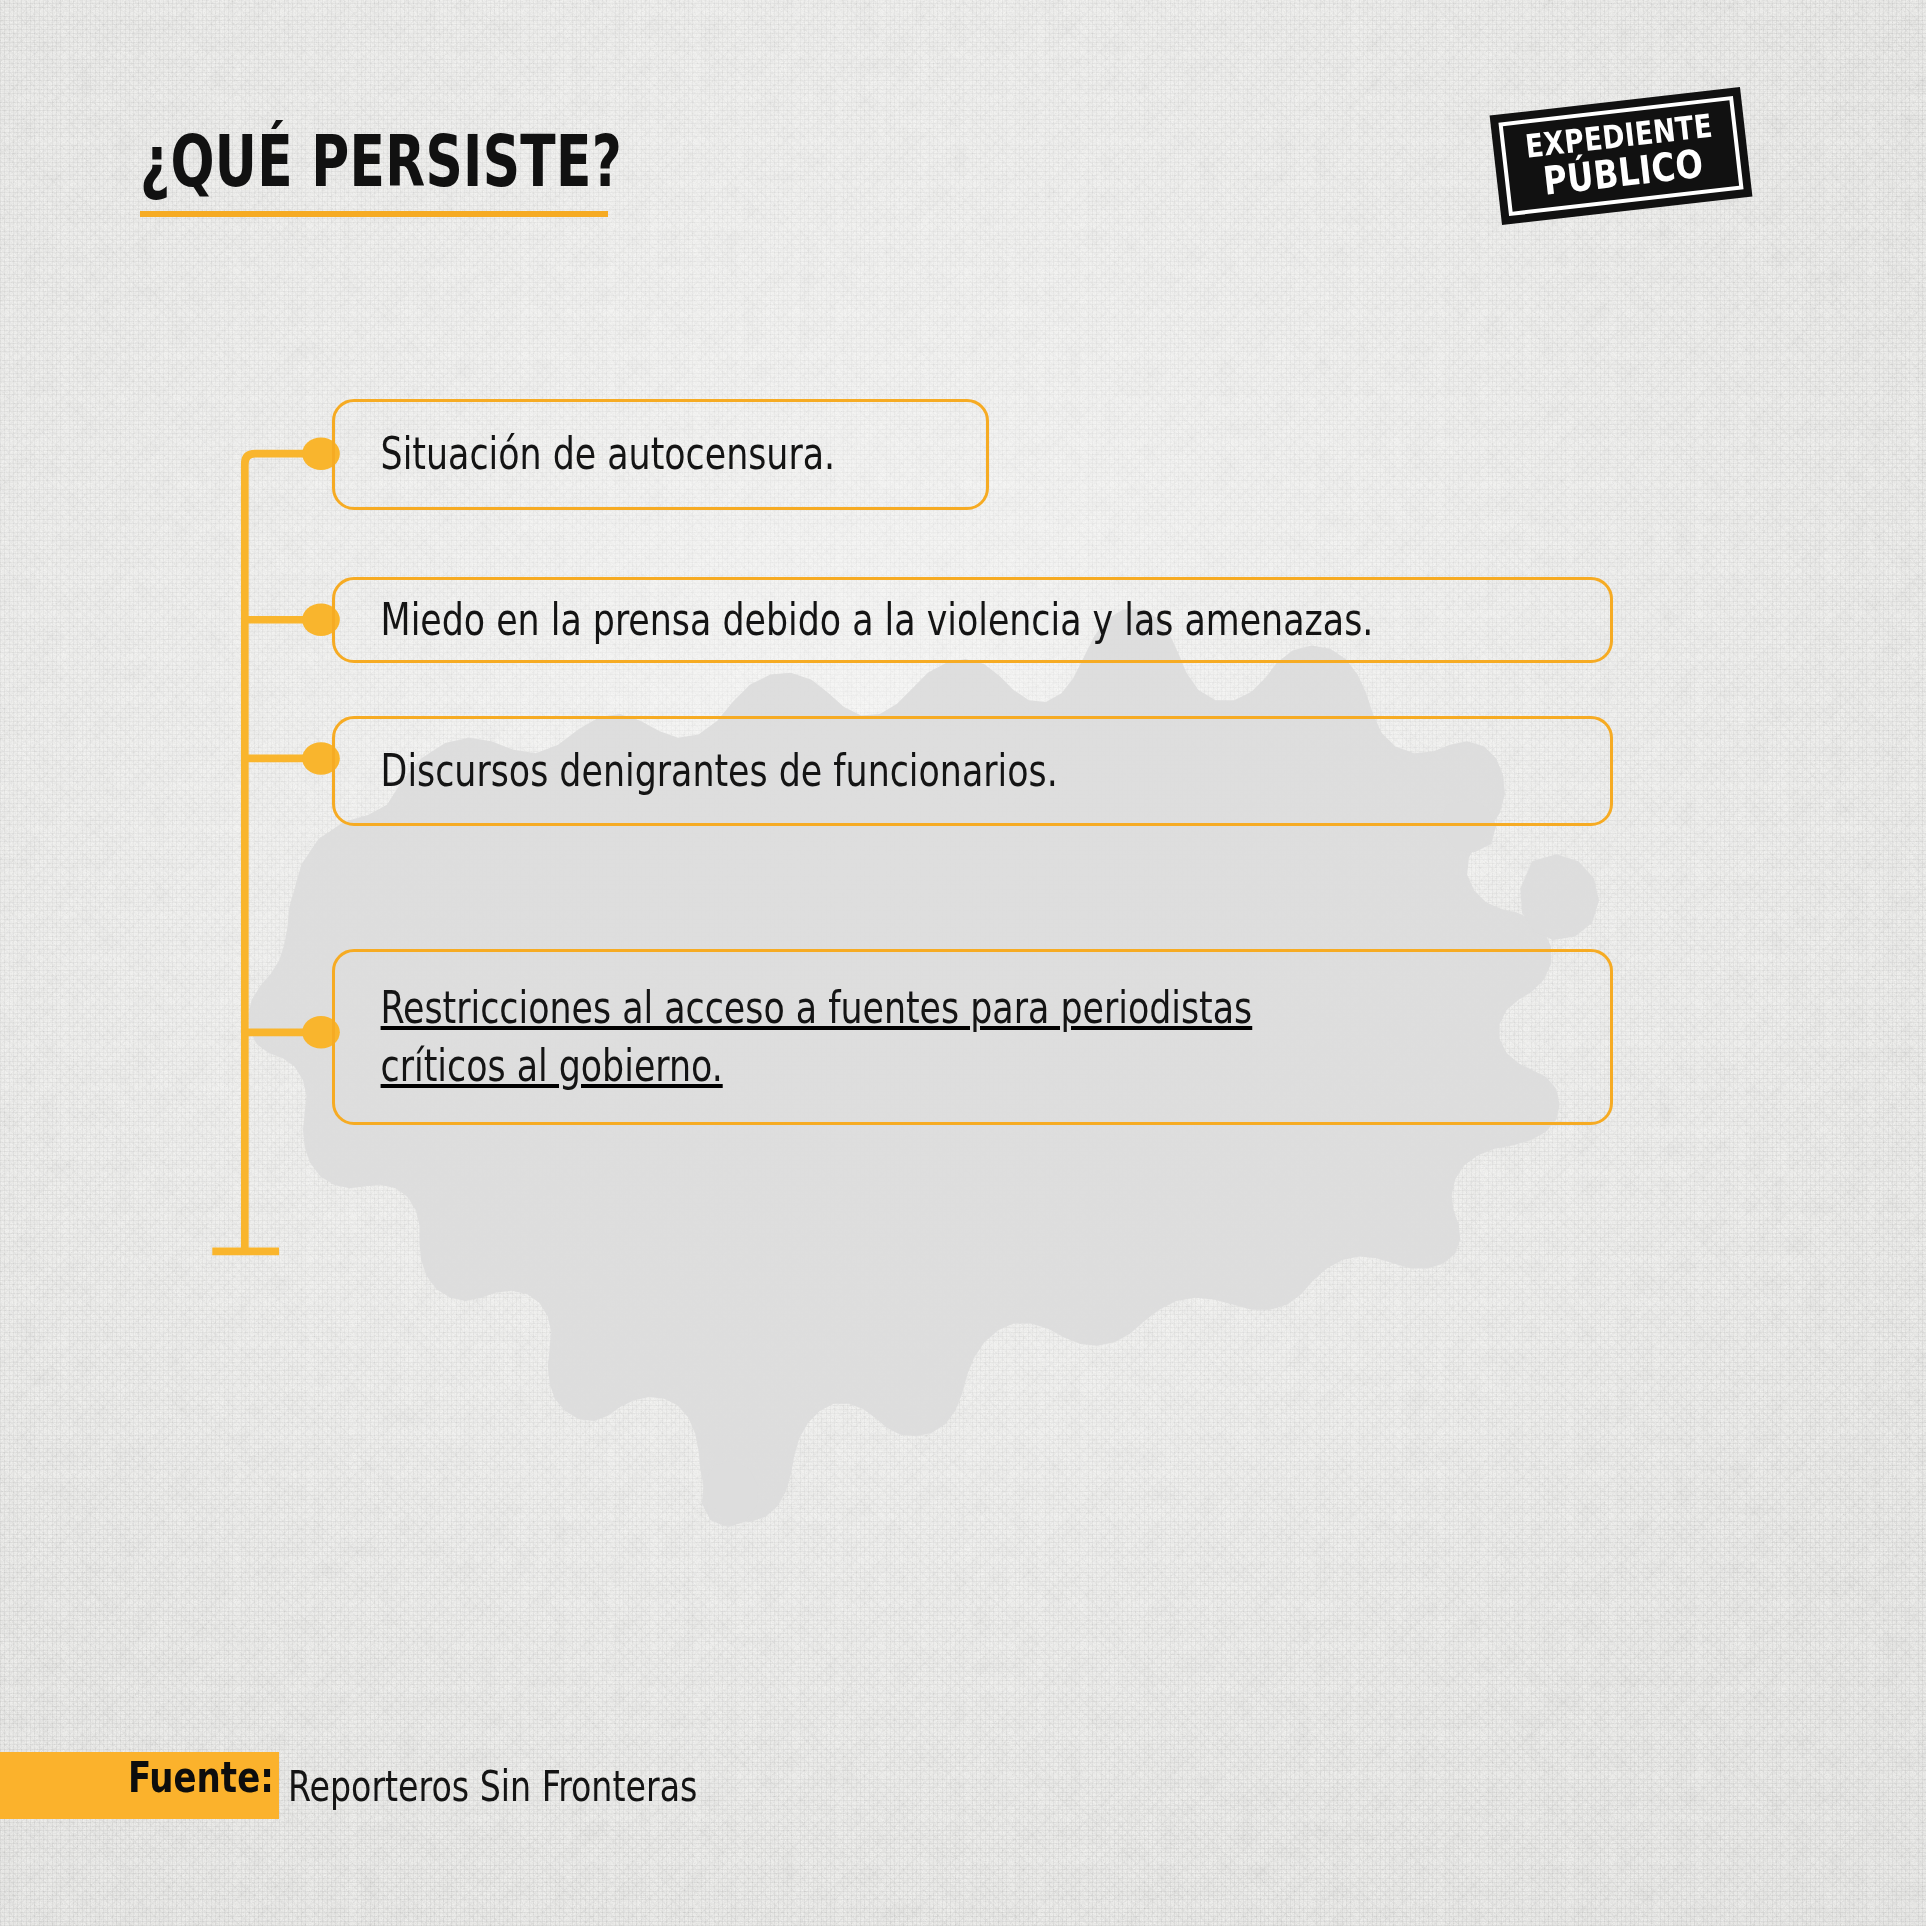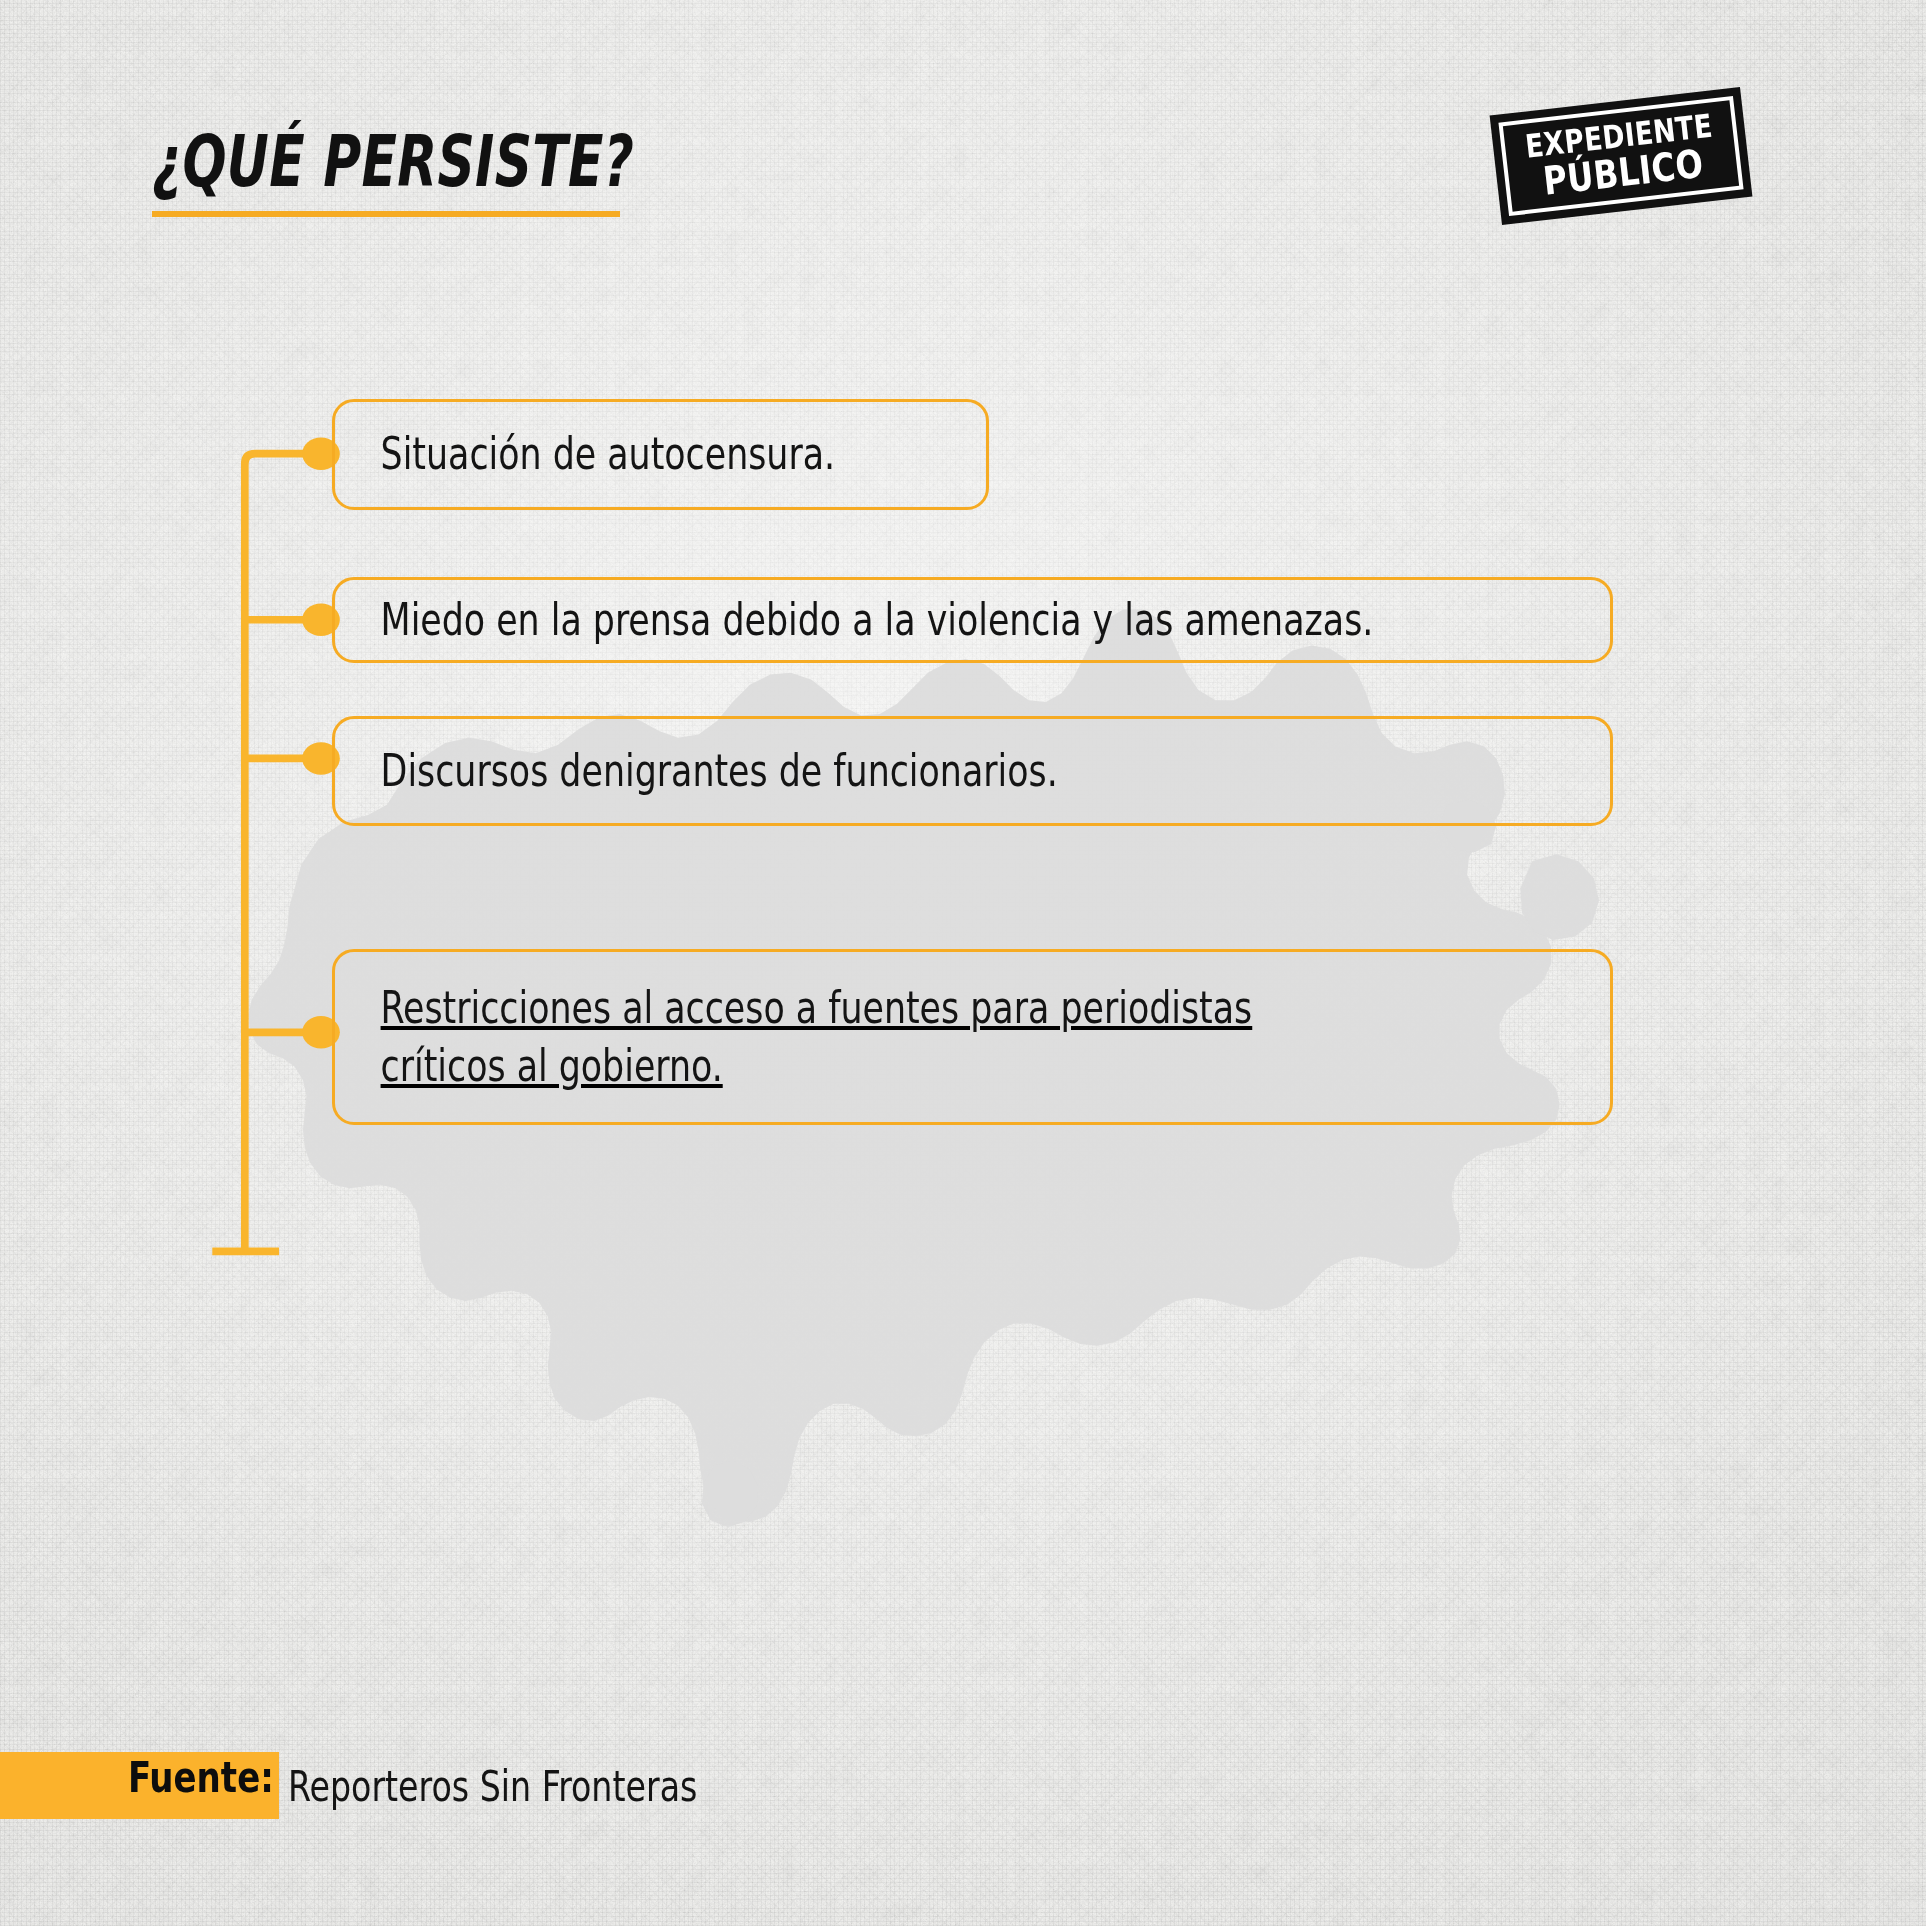--- a/index.html
+++ b/index.html
@@ -68,23 +68,22 @@
     position: absolute;
     left: 0; top: 0;
     width: 1926px; height: 1926px;
     pointer-events: none;
   }
   .map-layer svg { display: block; width: 100%; height: 100%; }
 
   
   .title-block {
     position: absolute;
-    left: 152px;
+    left: 140px;
     top: 127px;
-    font-style: italic;
   }
   .title-text {
     font-family: "DejaVu Sans Condensed", "Liberation Sans Narrow", "Liberation Sans", sans-serif;
     font-weight: 700;
     font-size: 72px;
     line-height: 0.95;
     letter-spacing: 0.4px;
     color: #111111;
     transform: scaleX(0.80);
     transform-origin: left center;

